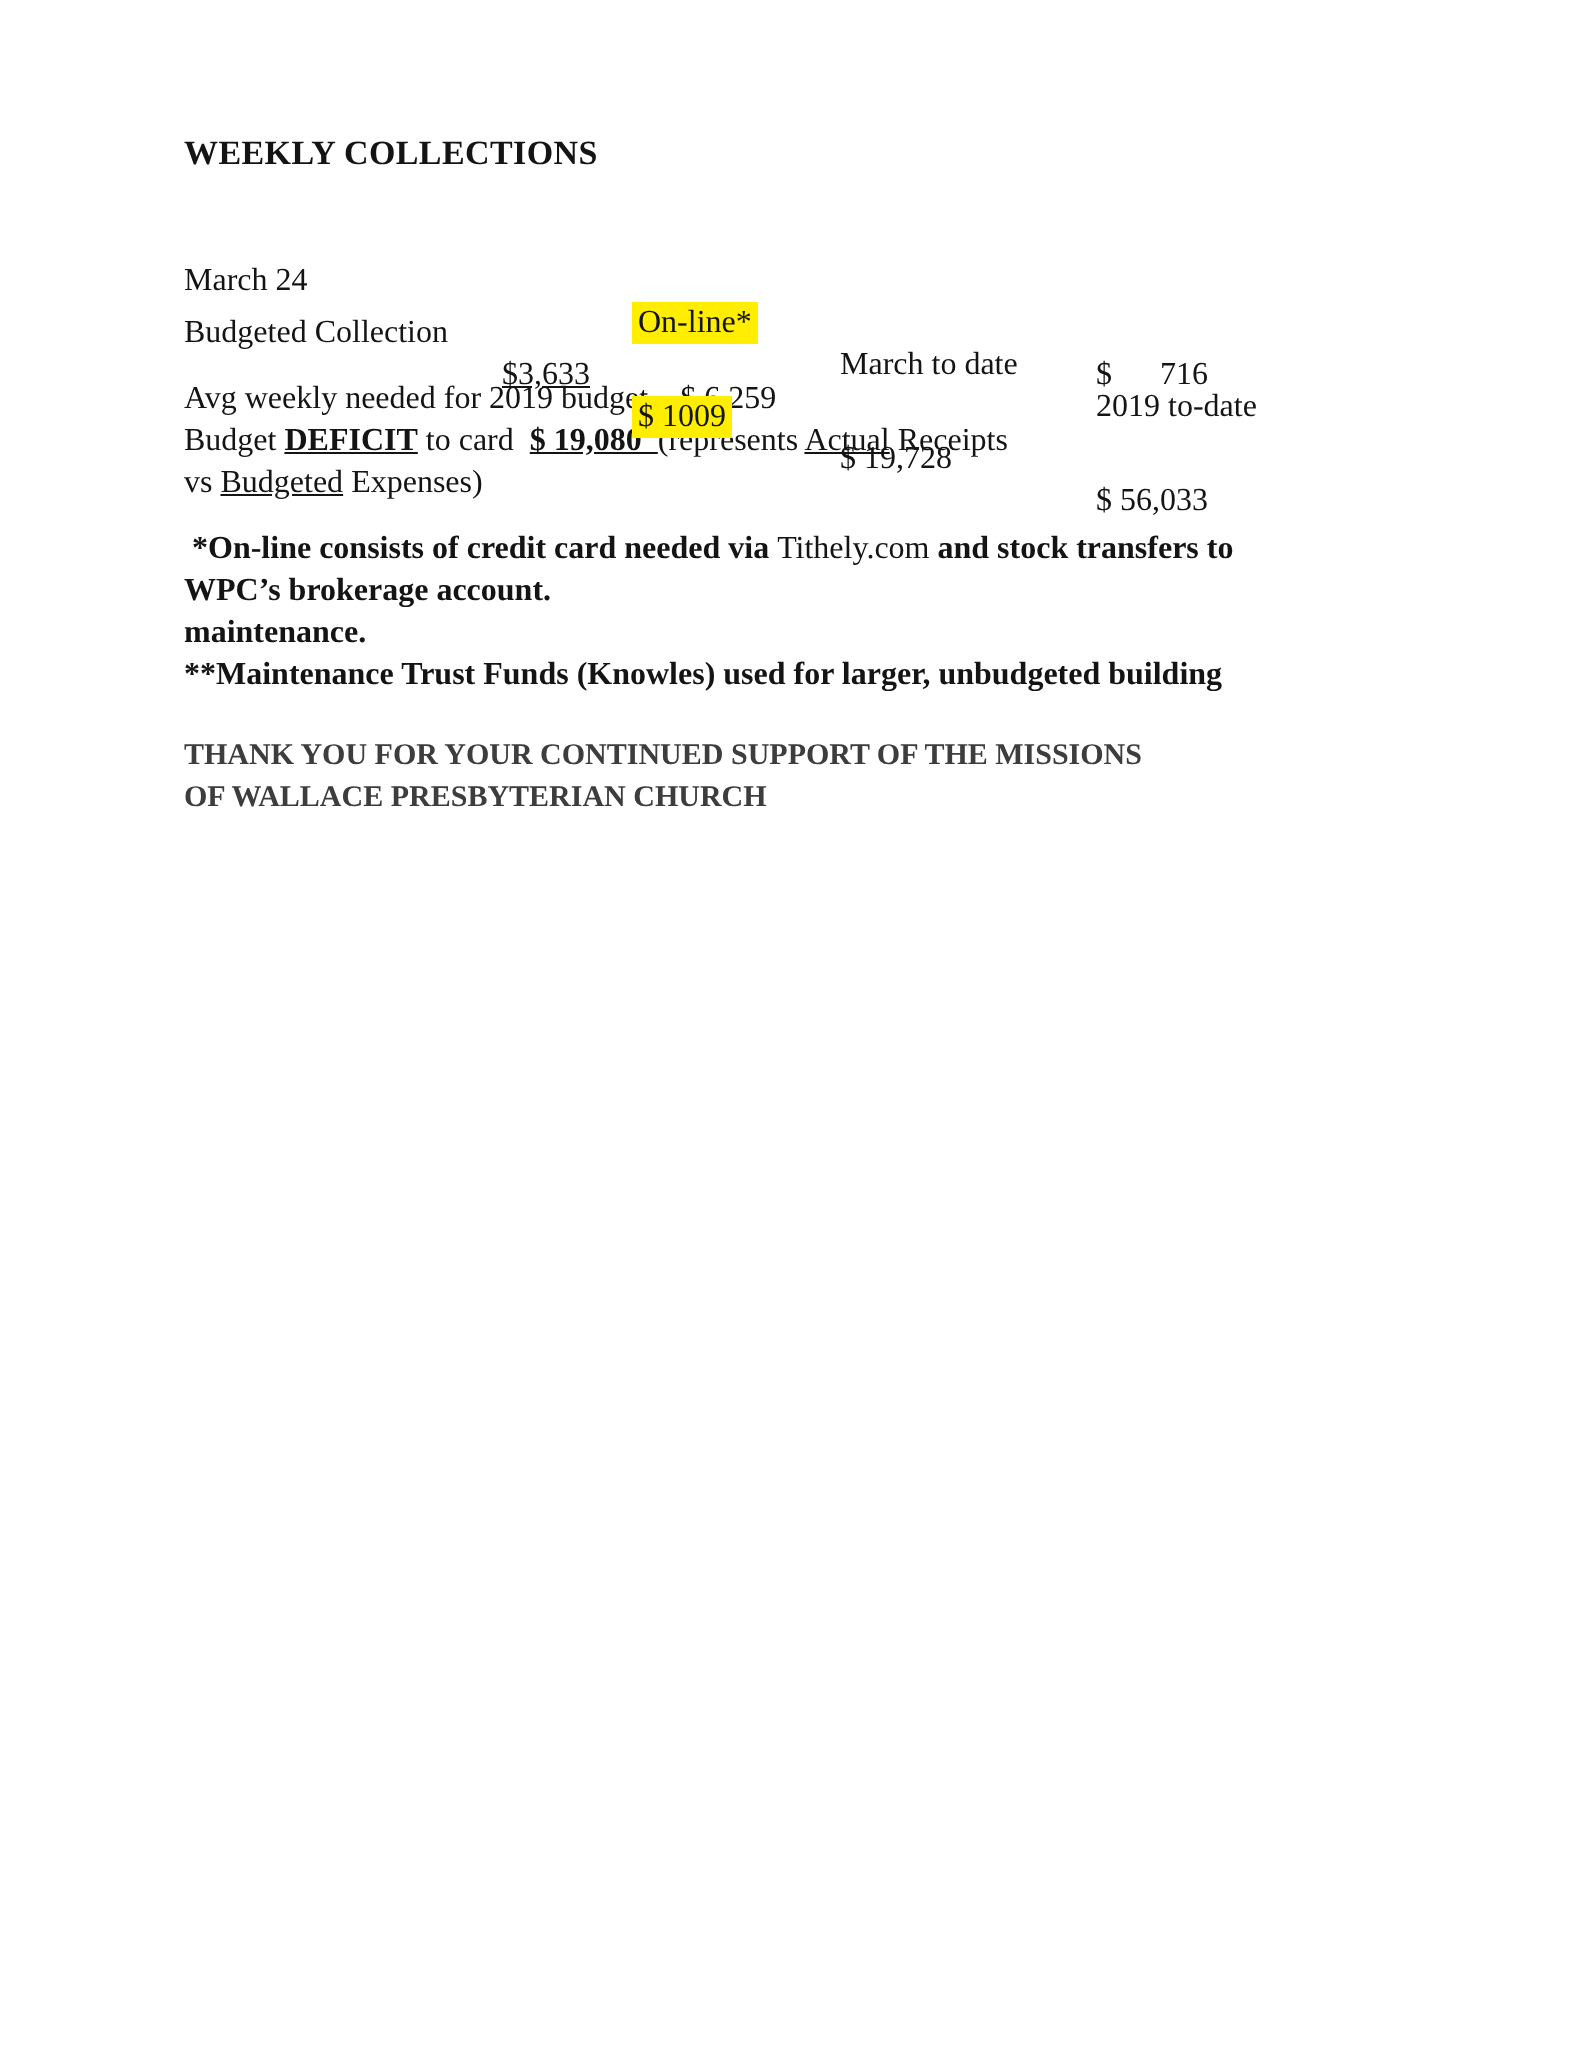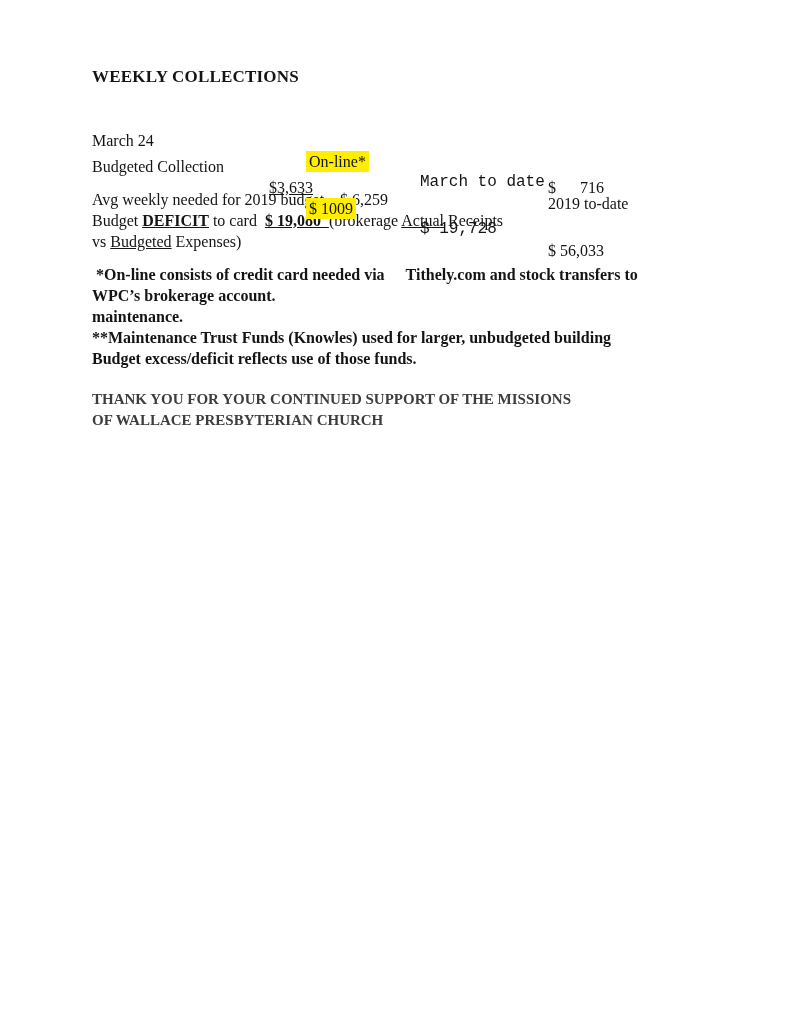--- a/index.html
+++ b/index.html
@@ -14,33 +14,33 @@
     color: var(--text, #141414);
     overflow: hidden;
   }
   .content { position: absolute; left: 92px; top: 66px; width: 624px; }
   .doc-title { font-weight: bold; font-size: 17px; letter-spacing: 0.2px; }
 
   .tbl { margin-top: 22px; }
   .trow { position: relative; height: 21px; white-space: pre; }
   .trow.row-gap { margin-top: 5px; }
   .c0 { position: absolute; left: 0; }
-  .c1 { position: absolute; left: 177px; text-decoration: underline; }
-  .c2 { position: absolute; left: 214px; }
-  .c3 { position: absolute; left: 328px; font-family: Liberation Mono, monospace; }
+  .c1 { position: absolute; left: 159px; text-decoration: underline; }
+  .c2 { position: absolute; left: 224px; }
+  .c3 { position: absolute; left: 328px; }
   .c4 { position: absolute; left: 456px; }
   .hl { background: var(--highlight, #ffee00); padding: 0 3px; }
 
   .para { margin-top: 12px; }
   .line { white-space: pre; }
   .u  { text-decoration: underline; }
   .bu { font-weight: bold; text-decoration: underline; margin-top: 36px; }
 
   .footnotes { margin-top: 12px; font-weight: bold; }
-  .fn-regular { font-weight: bold; margin-left: 17px; }
+  .fn-regular { font-weight: normal; }
 
   .thanks { margin-top: 20px; font-weight: bold; font-size: 15px; color: var(--thank-you, #3d3d3d); }
 </style>
 </head>
 <body>
 
 <div class="page">
   <div class="content">
 
     <div class="doc-title">WEEKLY COLLECTIONS</div>
@@ -59,30 +59,29 @@
         <span class="c3">$ 19,728</span>
         <span class="c4">$ 56,033</span>
       </div>
       <div class="trow">
         <span class="c4">$      716</span>
       </div>
     </div>
 
     <div class="para">
       <div class="line">Avg weekly needed for 2019 budget    $ 6,259</div>
-      <div class="line"><span>Budget </span><span class="bu">DEFICIT</span><span> to card  </span><span class="bu">$ 19,080  </span><span>(brokerage </span><span class="u">Actual</span><span> Receipts</span></div>
+      <div class="line"><span>Budget </span><span class="bu">DEFICIT</span><span> to card  </span><span class="bu">$ 19,080  </span><span>(represents </span><span class="u">Actual</span><span> Receipts</span></div>
       <div class="line"><span>vs </span><span class="u">Budgeted</span><span> Expenses)</span></div>
     </div>
 
     <div class="footnotes">
       <div class="line"><span> *On-line consists of credit card needed via </span><span class="fn-regular">Tithely.com</span><span> and stock transfers to</span></div>
       <div class="line">WPC’s brokerage account.</div>
       <div class="line">maintenance.</div>
       <div class="line">**Maintenance Trust Funds (Knowles) used for larger, unbudgeted building</div>
-      <div class="line">Budget excess/deficit reflects use of those funds.</div>
     </div>
 
     <div class="thanks">
       <div class="line">THANK YOU FOR YOUR CONTINUED SUPPORT OF THE MISSIONS</div>
       <div class="line">OF WALLACE PRESBYTERIAN CHURCH</div>
     </div>
 
   </div>
 </div>
 

